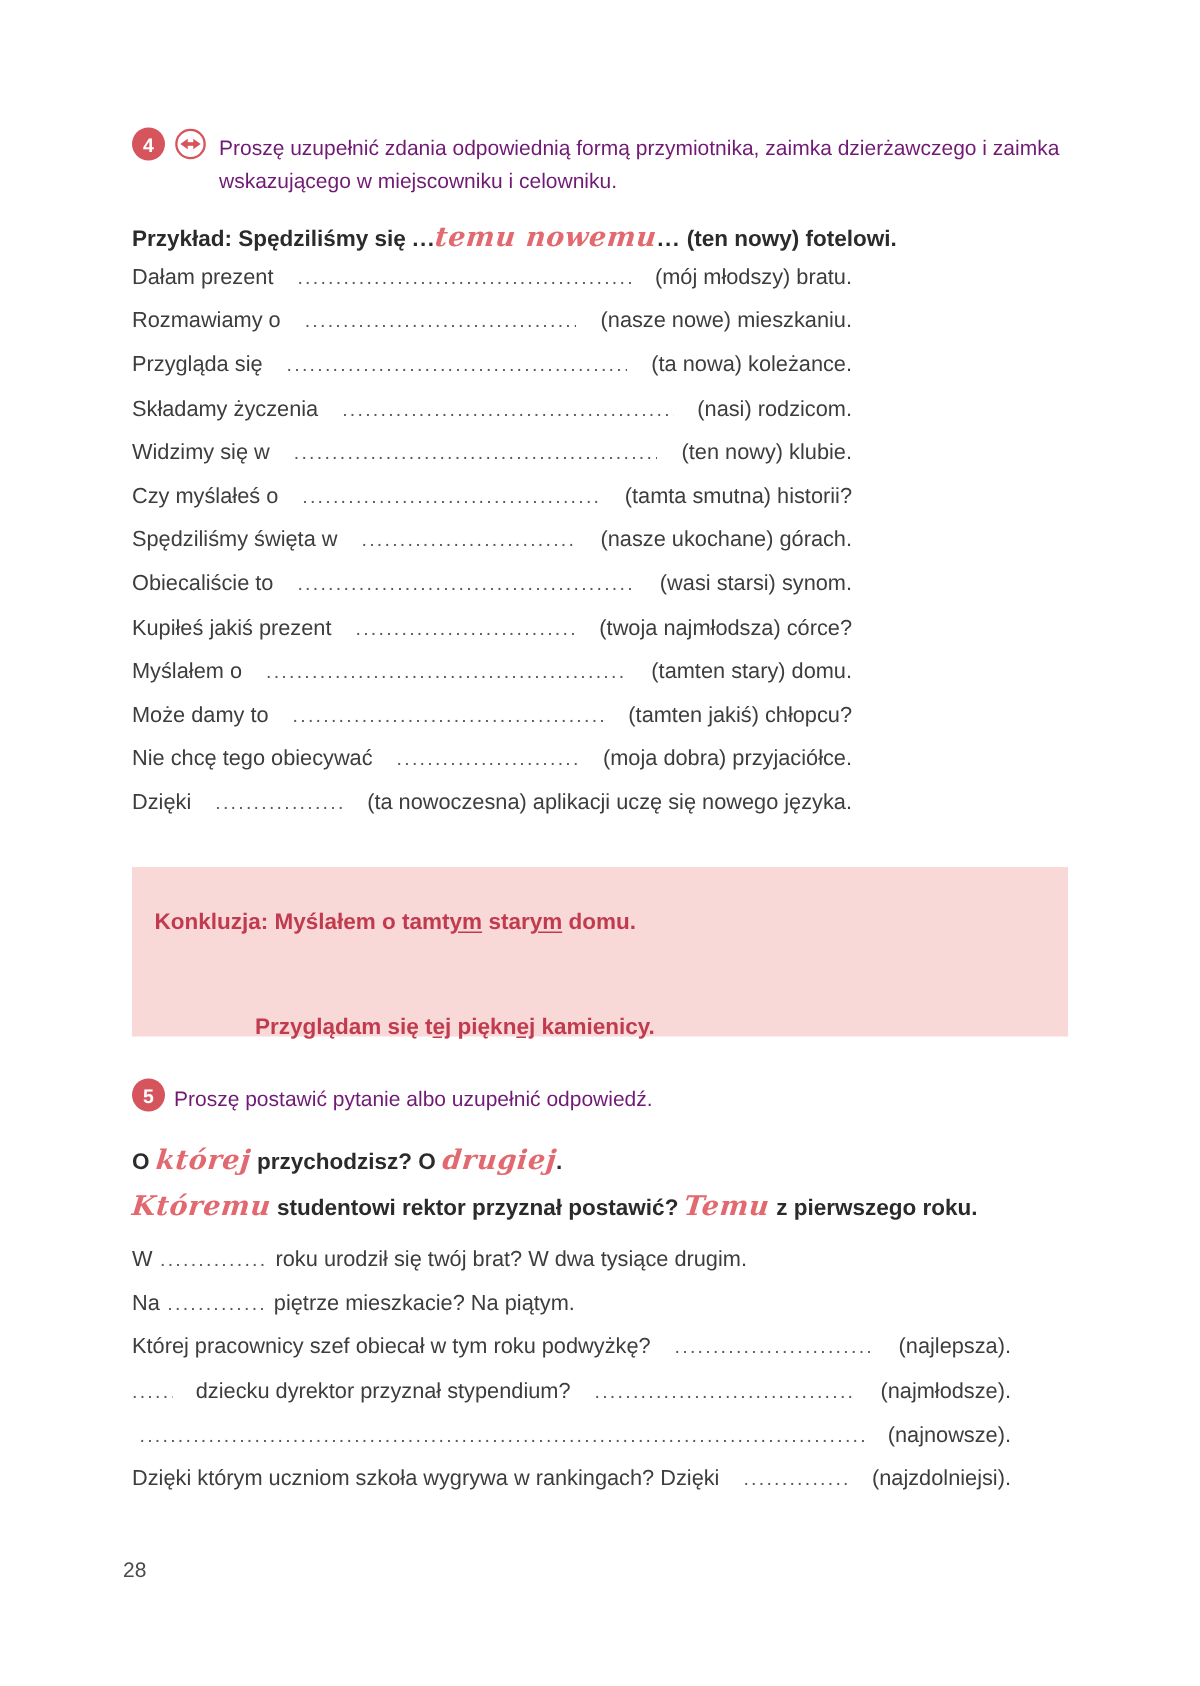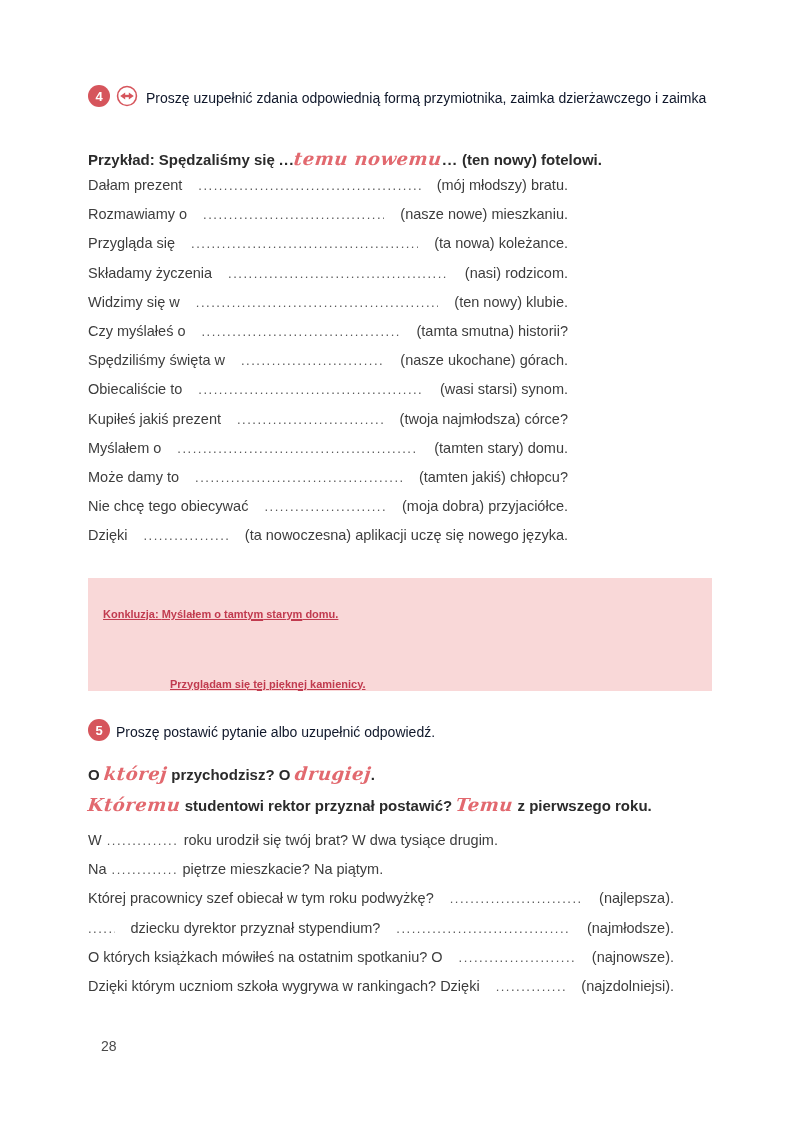--- a/index.html
+++ b/index.html
@@ -7,21 +7,21 @@
     position:relative;width:800px;height:1124px;background:#ffffff;overflow:hidden;
     font-family:"Liberation Sans","DejaVu Sans",sans-serif;color:#3d3d3d;font-size:14px;
   }
   
   .ex-header{position:absolute;left:88px;display:flex;align-items:flex-start;}
   .badge{
     flex:0 0 auto;width:22px;height:22px;border-radius:50%;background:#d6555c;color:#ffffff;
     font-weight:bold;font-size:13px;display:flex;align-items:center;justify-content:center;margin-right:6px;
   }
   .ex-icon{flex:0 0 auto;width:22px;height:22px;margin-right:8px;}
-  .instruction{line-height:22px;color:#0f172a;padding-top:2px;}
+  .instruction{line-height:22px;color:#701a75;padding-top:2px;}
   .instruction div{white-space:nowrap;}
   
   .b{font-weight:bold;color:#2b2b2b;}
   .example-line{position:absolute;left:88px;font-size:15px;white-space:nowrap;}
   .hw{
     display:inline-block;font-family:"DejaVu Serif",serif;font-style:italic;font-weight:bold;
     color:#e2696f;font-size:18px;transform:skewX(-6deg);letter-spacing:0.5px;line-height:1;
   }
   .dots3{color:#2b2b2b;font-weight:bold;letter-spacing:1px;}
   
@@ -36,47 +36,48 @@
     display:inline-block;overflow:hidden;white-space:nowrap;vertical-align:baseline;
     color:#595959;letter-spacing:1.5px;font-size:13px;margin:0 5px;
   }
   .w72{width:72px;}.w66{width:66px;}.w118{width:118px;}
   .plain-line{height:29.2px;display:flex;align-items:baseline;white-space:nowrap;}
   
   .k-box{
     position:absolute;left:88px;top:578px;width:624px;height:113px;background:#f9d8d8;
     box-sizing:border-box;padding:24px 0 0 15px;
   }
-  .k-line{font-weight:bold;color:#c13b4f;font-size:11px;line-height:25.5px;white-space:nowrap;text-decoration:underline;}
+  .k-line{font-weight:bold;color:#c13b4f;font-size:15px;line-height:25.5px;white-space:nowrap;}
   .k-line.indent{padding-left:67px;margin-top:44px;}
   .u{text-decoration:underline;text-underline-offset:2px;}
   
-  .page-number{position:absolute;left:101px;top:1038px;font-size:14px;color:#4a4a4a;}
+  .page-number{position:absolute;left:82px;top:1038px;font-size:14px;color:#4a4a4a;}
 </style>
 </head>
 <body>
 
 <div class="page">
 
   <div class="ex-header" style="top:85px;">
     <div class="badge">4</div>
     <span class="ex-icon">
       <svg width="22" height="22" viewBox="0 0 24 24">
         <circle cx="12" cy="12" r="10.3" fill="none" stroke="#d6555c" stroke-width="1.7"></circle>
         <rect x="8.5" y="10.7" width="7" height="2.6" fill="#d6555c"></rect>
         <polygon points="4.6,12 10,8.2 10,15.8" fill="#d6555c"></polygon>
         <polygon points="19.4,12 14,8.2 14,15.8" fill="#d6555c"></polygon>
       </svg>
     </span>
     <div class="instruction">
       <div>Proszę uzupełnić zdania odpowiednią formą przymiotnika, zaimka dzierżawczego i zaimka</div>
+      <div>wskazującego w miejscowniku i celowniku.</div>
     </div>
   </div>
 
-  <div class="example-line" style="top:150px;"><span class="b">Przykład: Spędzaliśmy się </span><span class="dots3">...</span><span class="hw">temu nowemu</span><span class="dots3">...</span><span class="b"> (ten nowy) fotelowi.</span></div>
+  <div class="example-line" style="top:150px;"><span class="b">Przykład: Spędziliśmy się </span><span class="dots3">...</span><span class="hw">temu nowemu</span><span class="dots3">...</span><span class="b"> (ten nowy) fotelowi.</span></div>
 
   <div class="fill-list" style="top:177px;width:480px;font-size:14.5px;">
     <div class="fill-line">
         <span class="lt">Dałam prezent</span>
         <span class="leader">........................................................................................................................................................</span>
         <span class="rt">(mój młodszy) bratu.</span>
       </div>
     <div class="fill-line">
         <span class="lt">Rozmawiamy o</span>
         <span class="leader">........................................................................................................................................................</span>
@@ -170,21 +171,20 @@
         <span class="leader">........................................................................................................................................................</span>
         <span class="rt">(najlepsza).</span>
       </div>
     <div class="fill-line">
         <span class="blank w118" style="margin-left:0;">........................................................................................................................................................</span>
         <span class="lt">dziecku dyrektor przyznał stypendium?</span>
         <span class="leader">........................................................................................................................................................</span>
         <span class="rt">(najmłodsze).</span>
       </div>
     <div class="fill-line">
-        <span class="lt">O których książkach mówiłeś na ostatnim spotkaniu? O</span>
         <span class="leader">........................................................................................................................................................</span>
         <span class="rt">(najnowsze).</span>
       </div>
     <div class="fill-line">
         <span class="lt">Dzięki którym uczniom szkoła wygrywa w rankingach? Dzięki</span>
         <span class="leader">........................................................................................................................................................</span>
         <span class="rt">(najzdolniejsi).</span>
       </div>
   </div>
 

